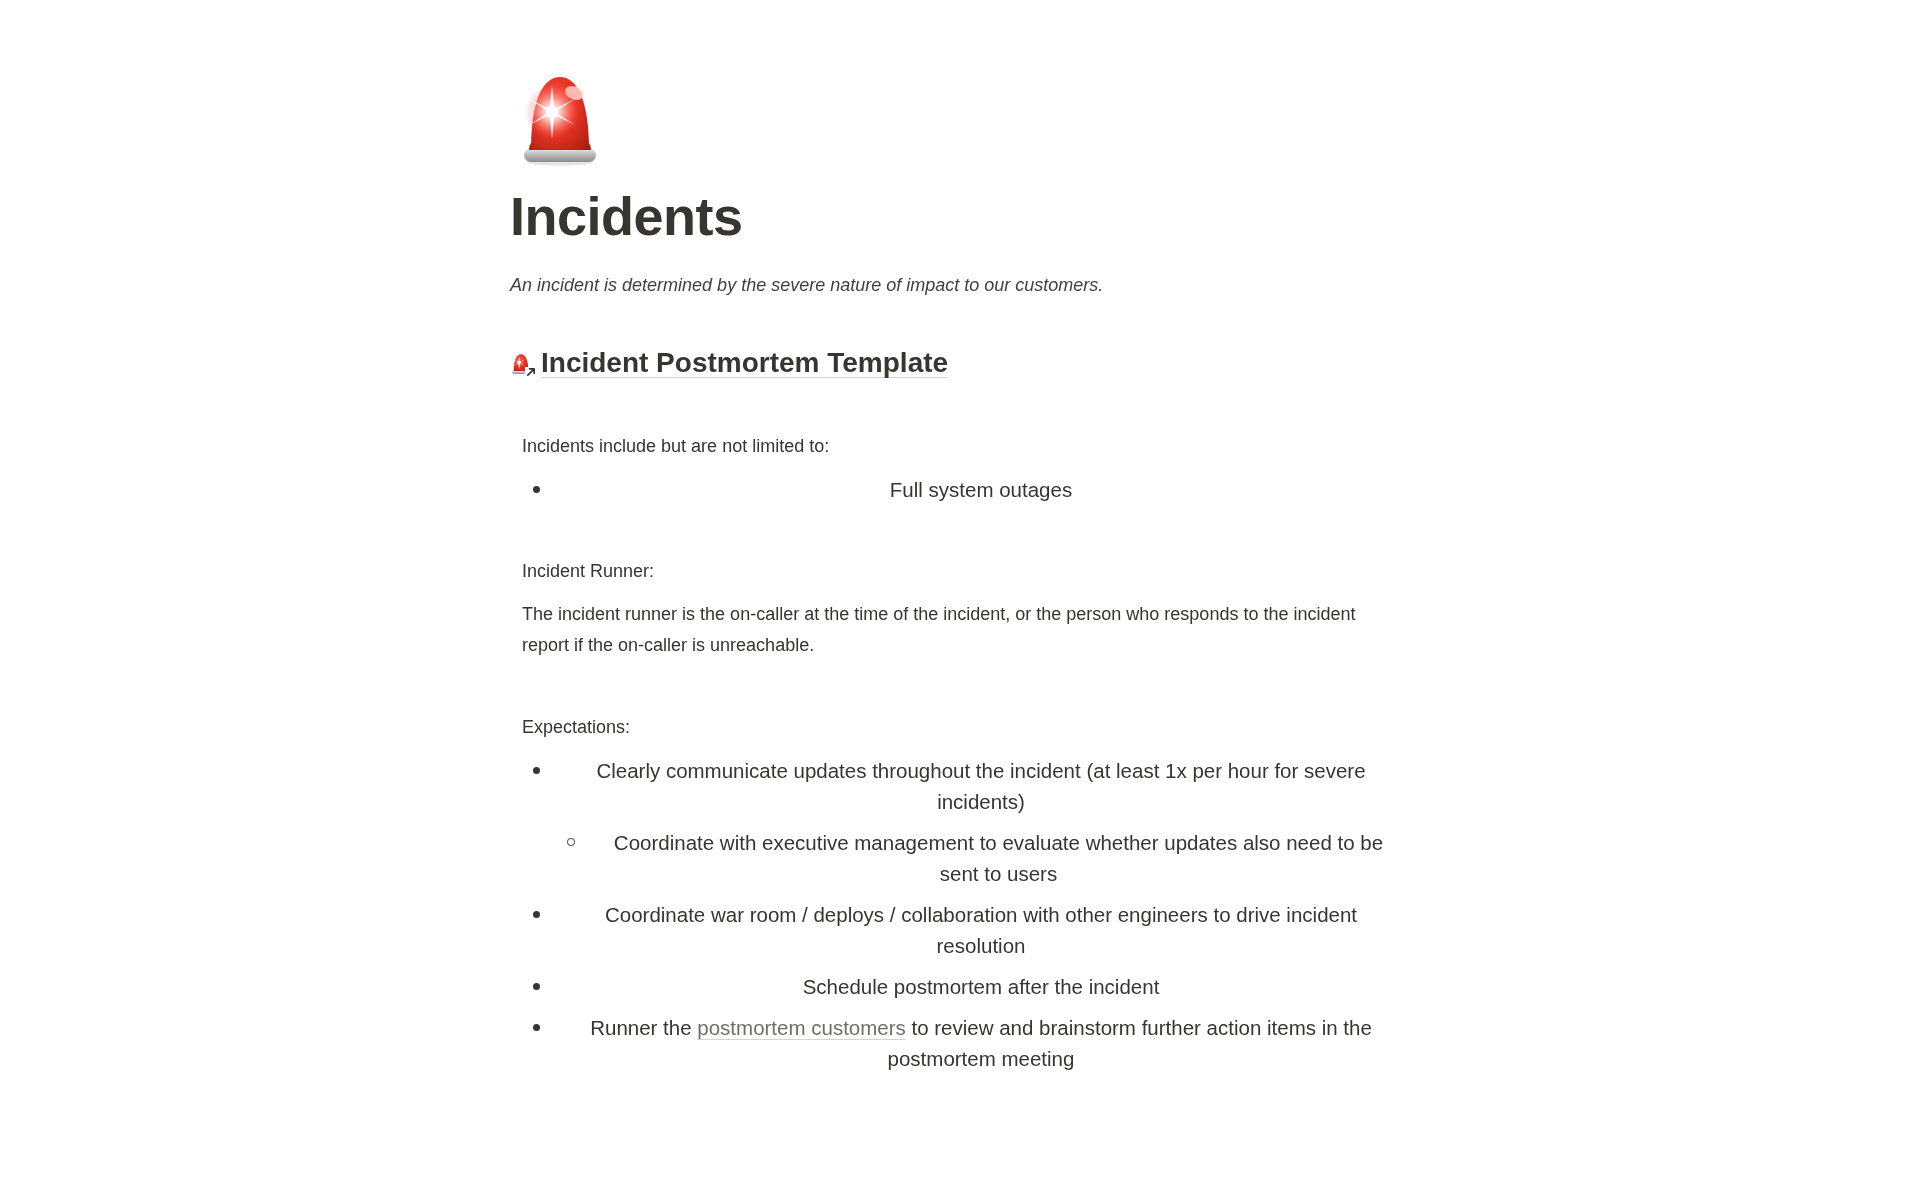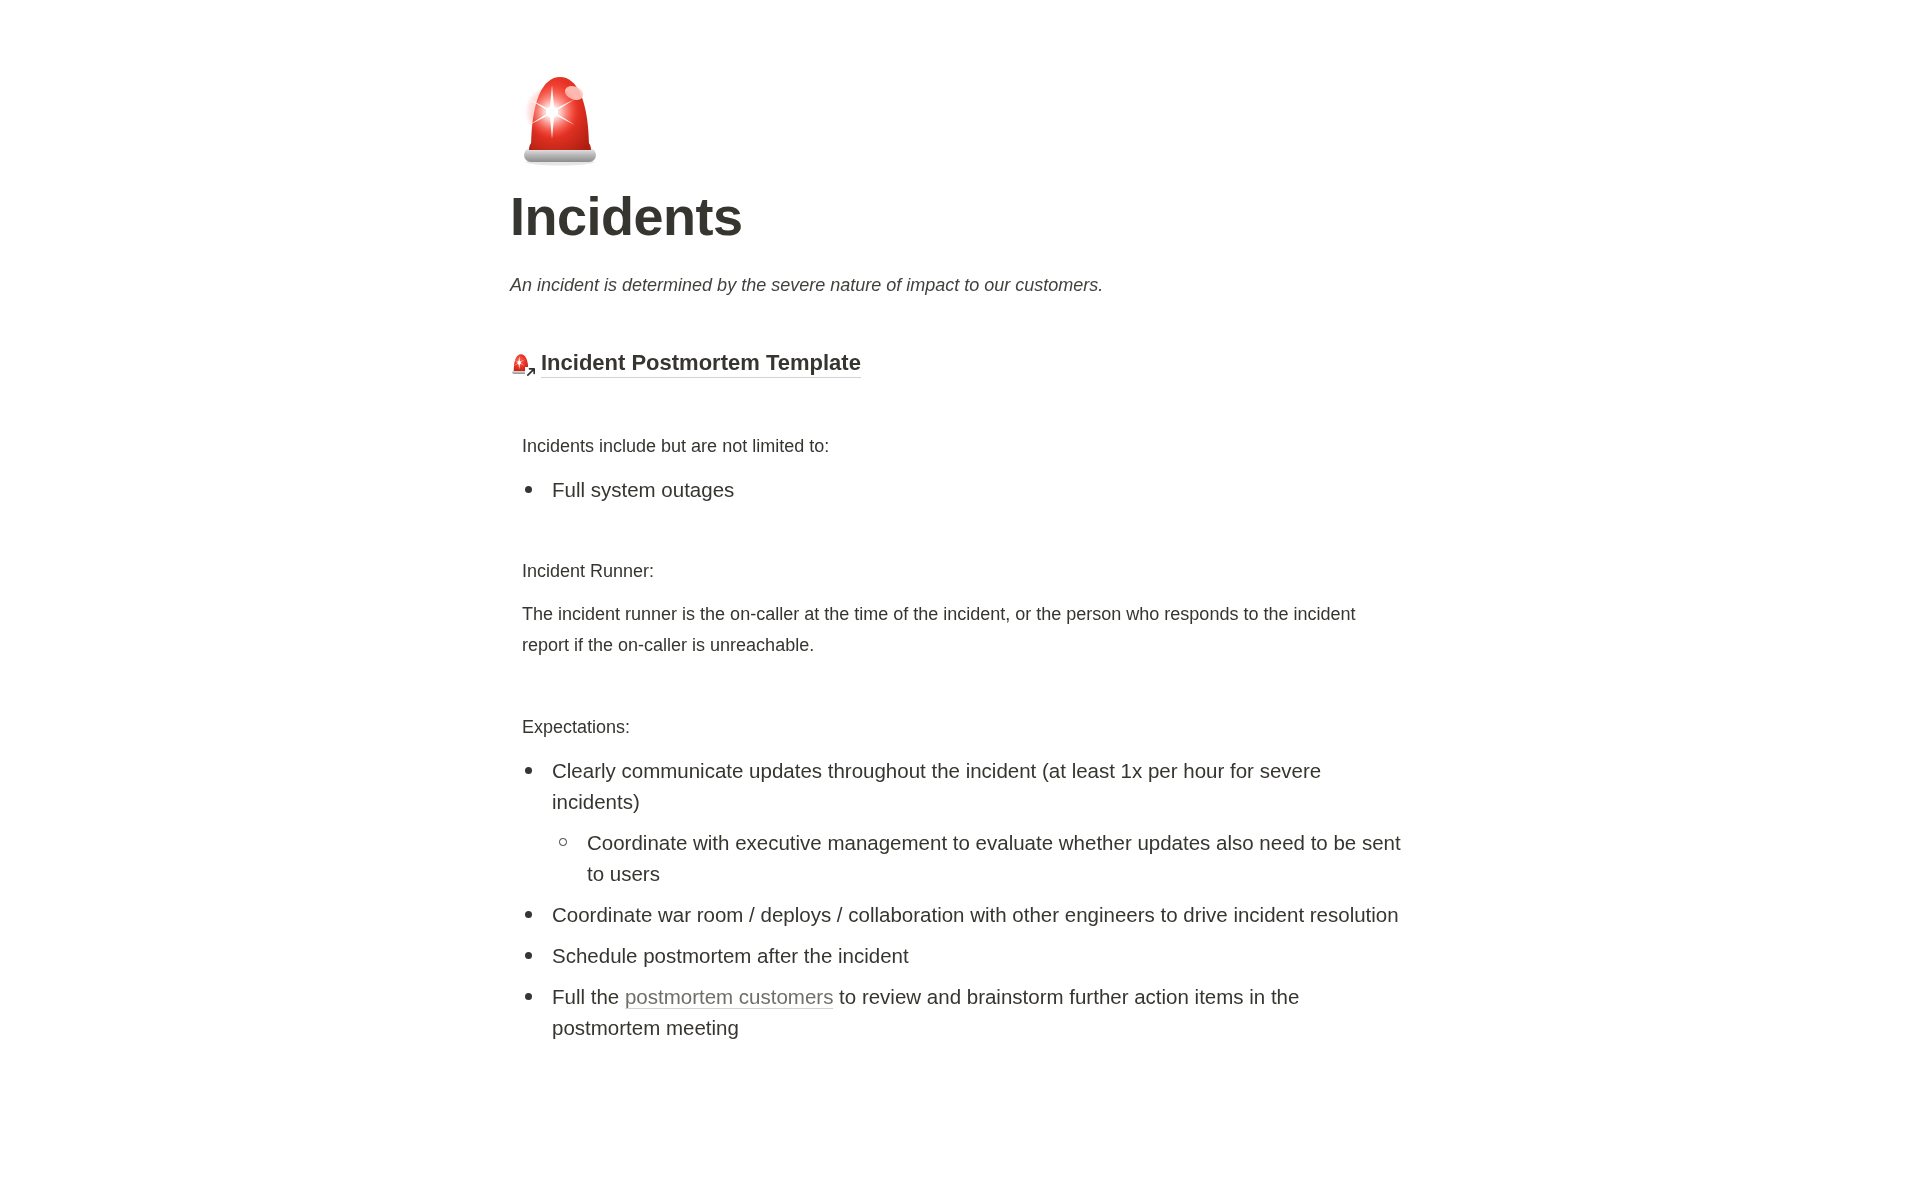--- a/index.html
+++ b/index.html
@@ -63,35 +63,36 @@
     right: -4px;
     bottom: -3px;
     width: 11px;
     height: 11px;
     background: #ffffff;
     display: flex;
     align-items: center;
     justify-content: center;
   }
   .page-link-text {
-    font-size: 22px;
+    font-size: 28px;
     line-height: 28px;
     font-weight: 600;
     color: #373530;
     text-decoration: none;
     border-bottom: 1.5px solid rgba(55, 53, 47, 0.22);
   }
   .para { margin: 12px; padding: 0; }
   .section-heading { margin-top: 51px; }
   .after-link { margin-top: 51px; }
   .block-gap { margin-top: 10px; }
   ul.bullet-list {
     list-style: none;
-    margin: 0;
+    margin: 8px;
     padding: 0;
+    text-align: center;
   }
   ul.bullet-list > li {
     position: relative;
     padding-left: 42px;
     margin-top: 10px;
     font-size: 20.5px;
     line-height: 31px;
   }
   ul.bullet-list > li::before {
     content: "";
@@ -216,17 +217,17 @@
     <li class="sub-bullet">
       <span>Coordinate with executive management to evaluate whether updates also need to be sent to users</span>
     </li>
     <li>
       <span>Coordinate war room / deploys / collaboration with other engineers to drive incident resolution</span>
     </li>
     <li>
       <span>Schedule postmortem after the incident</span>
     </li>
     <li>
-      <span>Full the </span><a class="inline-link">postmortem customers</a><span> to review and brainstorm further action items in the postmortem meeting</span>
+      <span>Runner the </span><a class="inline-link">postmortem customers</a><span> to review and brainstorm further action items in the postmortem meeting</span>
     </li>
   </ul>
 
 </main>
 
 </body></html>

